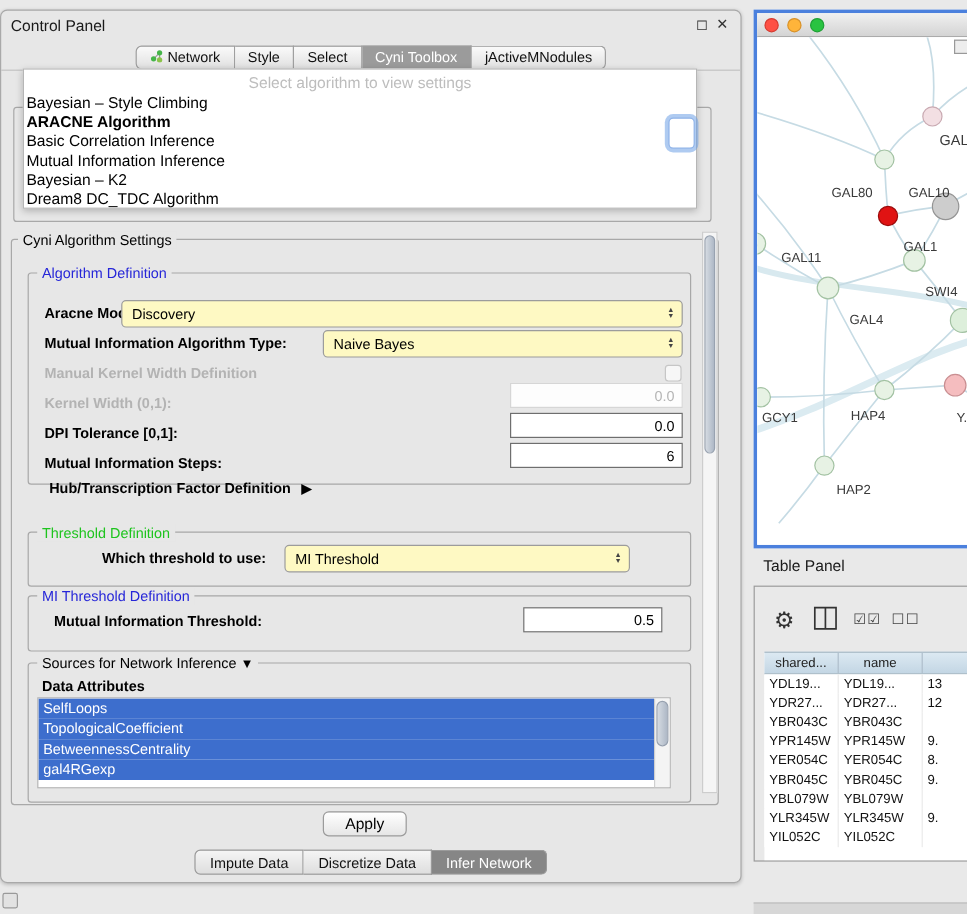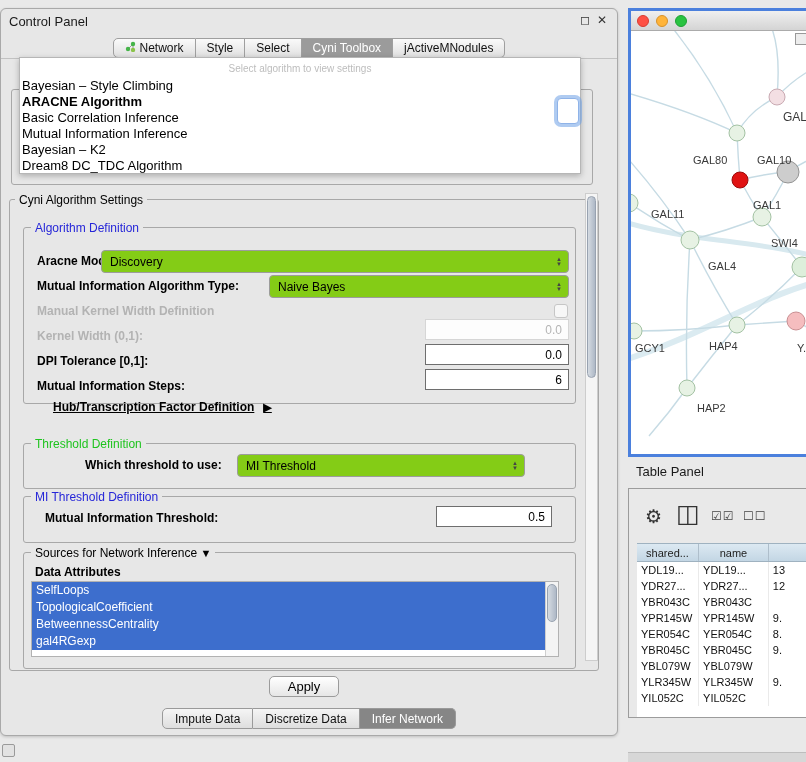--- a/index.html
+++ b/index.html
@@ -22,46 +22,46 @@
   .tab.selected { background:#9b9b9b; color:#fff; }
   #tab-baseline { position:absolute; left:0; top:49px; width:100%; border-top:1px solid #c2c2c2; }
 
   #group-fragment { position:absolute; left:10px; top:80px; width:582px; height:96px;
     border:1px solid #a8a8a8; border-radius:3px; z-index:1; }
   #combo-fragment { position:absolute; left:556px; top:89px; width:22px; height:26px; background:#fff;
     border:1px solid #8fb3e8; border-radius:4px; box-shadow:0 0 0 3px rgba(110,160,230,.55); z-index:45; }
 
   #algo-popup { position:absolute; left:18px; top:48px; width:562px; height:117px; background:#fff;
     border:1px solid #b6b6b6; z-index:40; box-shadow:0 2px 6px rgba(0,0,0,.25); }
-  .dd-placeholder { height:18px; line-height:18px; text-align:center; color:#bdbdbd; font-size:10px; margin-top:2px; }
+  .dd-placeholder { height:18px; line-height:18px; text-align:center; color:#bdbdbd; font-size:13px; margin-top:2px; }
   .dd-item { height:16px; line-height:16px; font-size:13px; color:#000; padding-left:2px; }
   .dd-item.bold { font-weight:bold; }
 
   .groupbox { position:absolute; border:1px solid #a8a8a8; border-radius:3px; z-index:2; }
   .gtitle { position:absolute; font-size:12px; background:#e7e7e7; padding:0 4px; z-index:4; white-space:nowrap; }
   .gtitle.blue { color:#2626d8; }
   .gtitle.green { color:#1ec41e; }
   .gtitle.black { color:#000; }
 
   .flabel { position:absolute; font-size:12px; font-weight:bold; color:#000; z-index:5; white-space:nowrap; }
   .flabel.disabled { color:#b3b3b3; }
 
-  .combo { position:absolute; height:23px; background:#84cc16; border:1px solid #9c9c9c; border-radius:4px;
+  .combo { position:absolute; height:23px; background:#fef9c3; border:1px solid #9c9c9c; border-radius:4px;
     display:flex; align-items:center; z-index:5; }
   .combo .cval { flex:1; font-size:12px; padding-left:8px; color:#000; white-space:nowrap; }
   .carr { width:14px; display:flex; flex-direction:column; align-items:center; justify-content:center; margin-right:2px; }
   .carr span { font-size:6px; line-height:5px; color:#444; }
 
   .field { position:absolute; height:21px; background:#fff; border:1px solid #6e6e6e; font-size:12px;
     display:flex; align-items:center; justify-content:flex-end; padding-right:6px; z-index:5; }
   .field.disabled { border-color:#d6d6d6; color:#b5b5b5; background:#fdfdfd; }
   .checkbox { position:absolute; width:14px; height:14px; border:1px solid #c6c6c6; border-radius:3px; background:#f7f7f7; z-index:5; }
 
-  #hub-row { position:absolute; left:52px; top:391px; font-size:12px; font-weight:bold;
-    display:flex; align-items:center; gap:9px; z-index:5;text-decoration:underline; }
+  #hub-row { position:absolute; left:40px; top:391px; font-size:12px; font-weight:bold;
+    display:flex; align-items:center; gap:9px; z-index:5; }
   .tri { font-size:11px; color:#000; }
 
   #source-list { position:absolute; left:30px; top:572px; width:528px; height:76px; background:#fff;
     border:1px solid #b2b2b2; overflow:hidden; z-index:5; }
   .src-item { height:17px; line-height:17px; background:#3d6ecd; color:#fff; font-size:12px;
     padding-left:4px; width:calc(100% - 13px); white-space:nowrap; }
   .list-scroll { position:absolute; right:0; top:0; width:13px; height:100%; background:#f4f4f4; border-left:1px solid #cfcfcf; }
   .list-thumb { position:absolute; left:1px; top:2px; width:10px; height:38px;
     background:linear-gradient(90deg,#d5dbe2,#aeb8c6); border:1px solid #98a2b0; border-radius:5px; }
 

